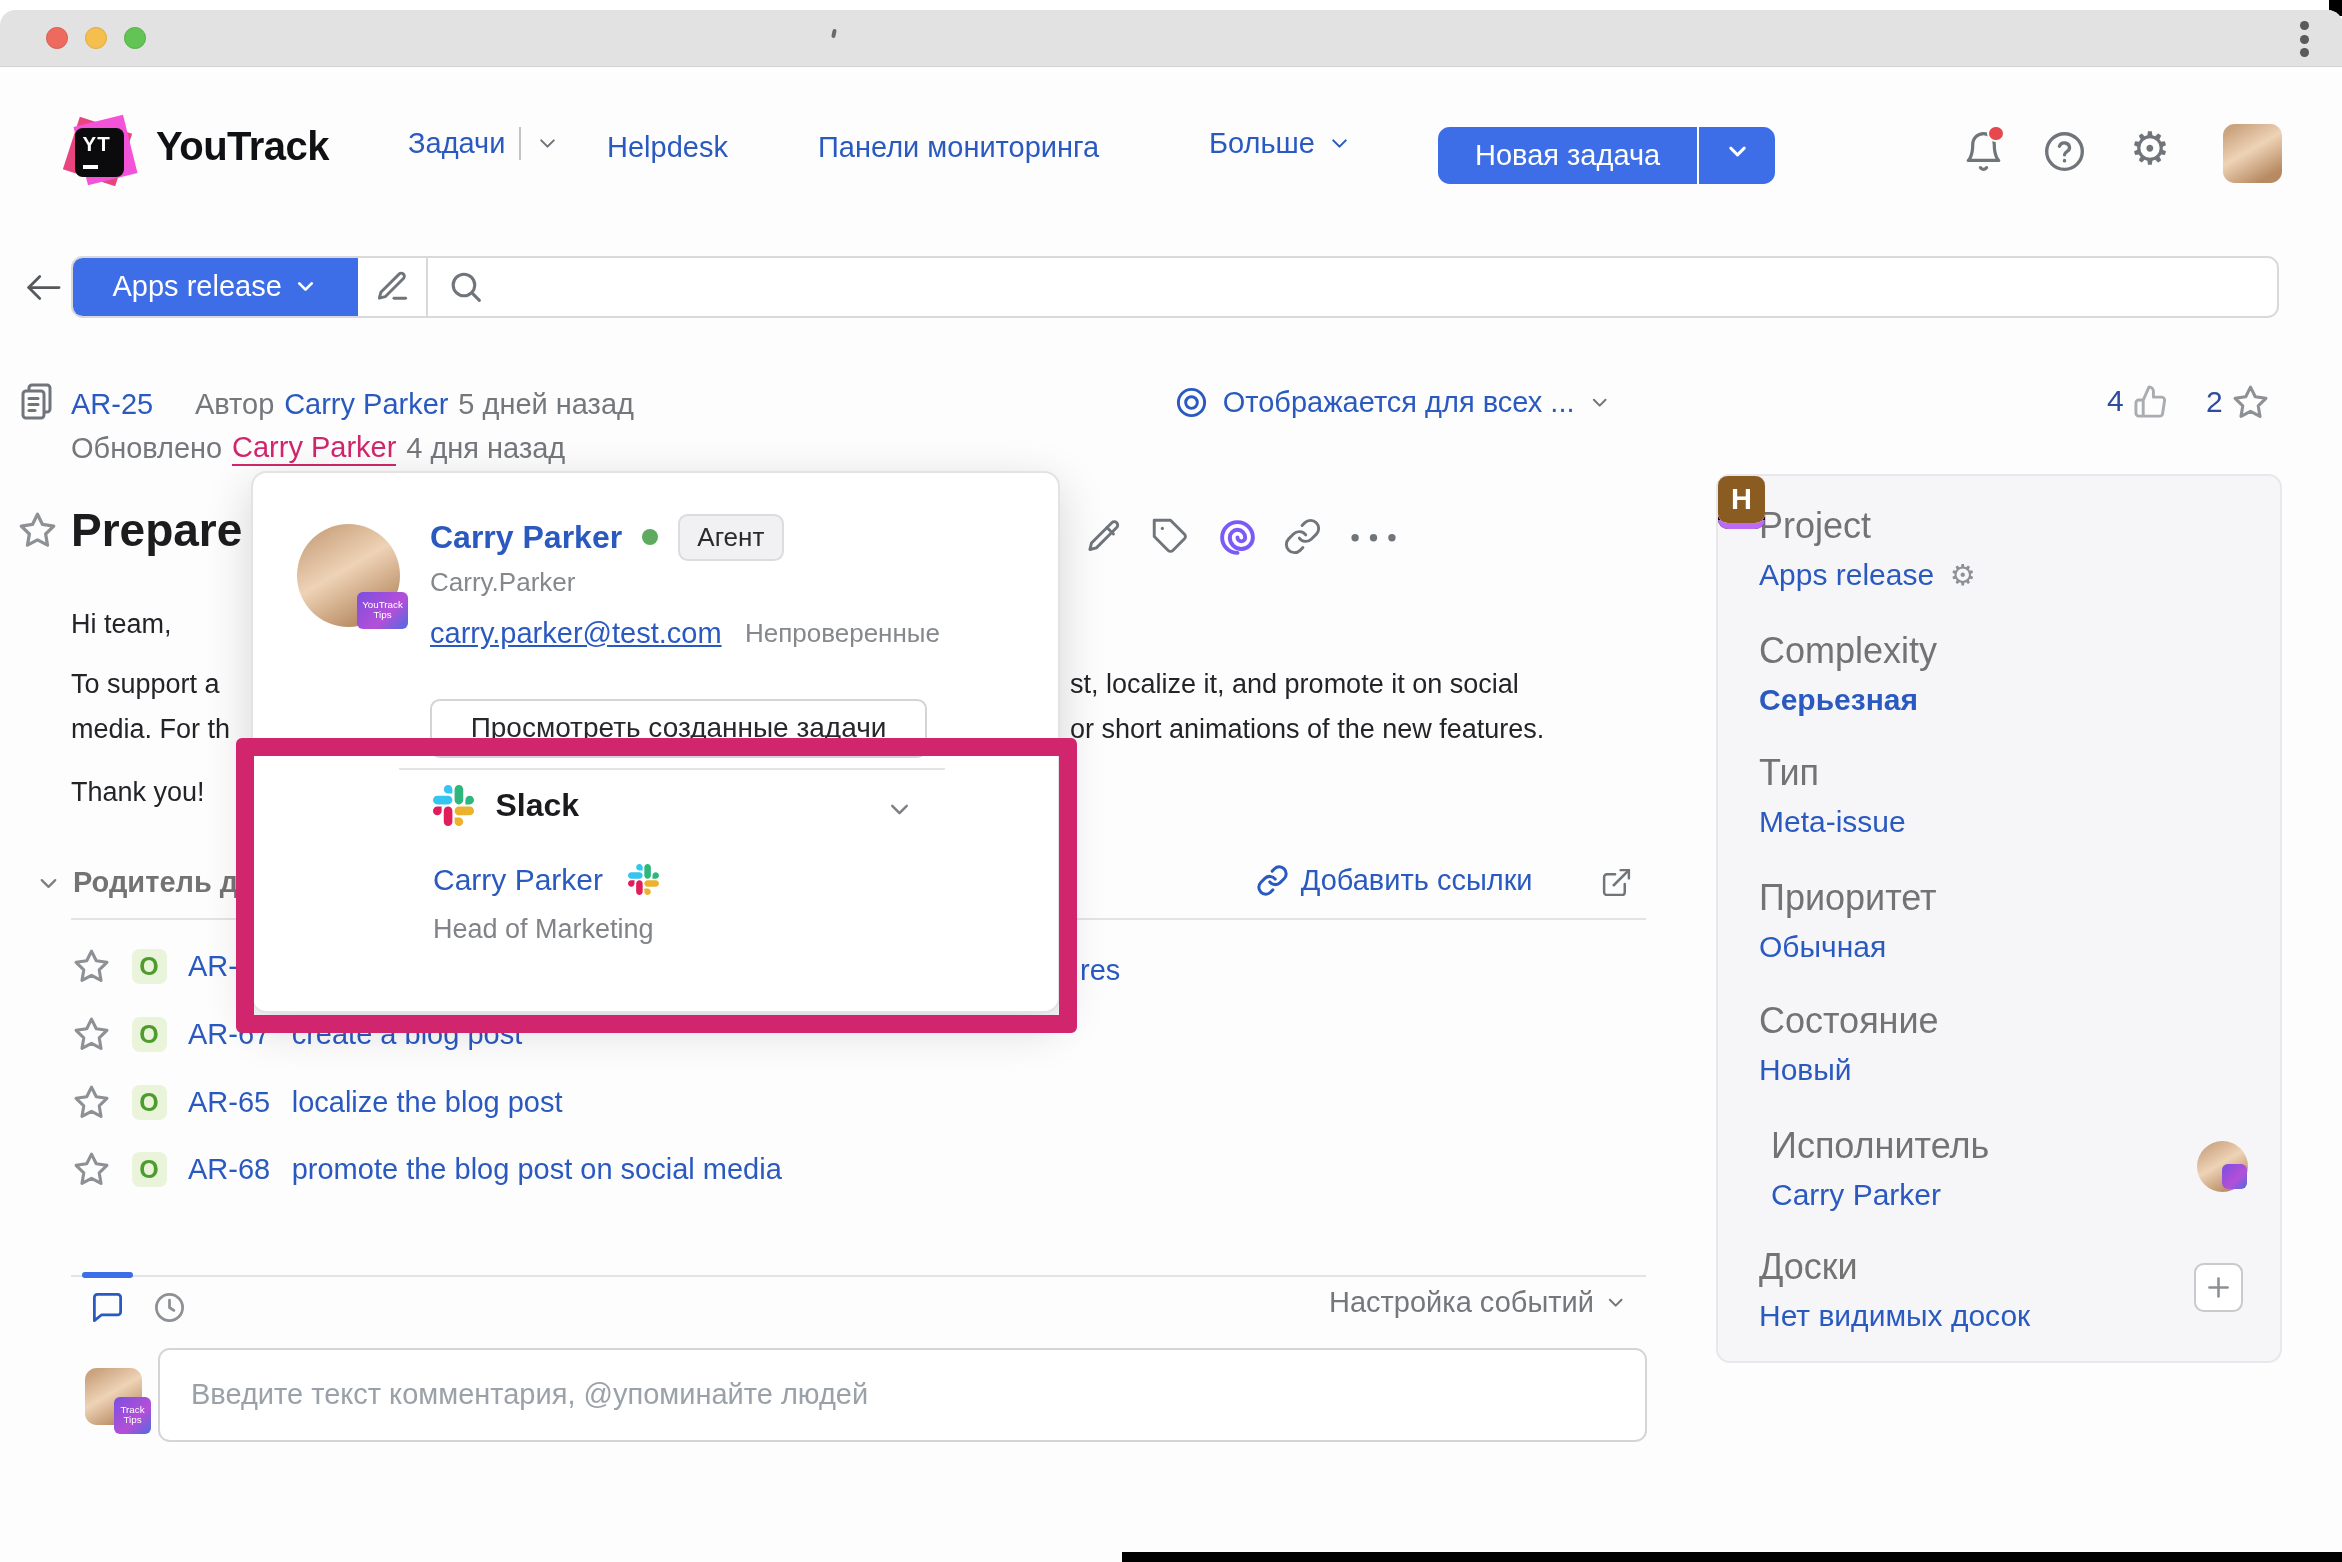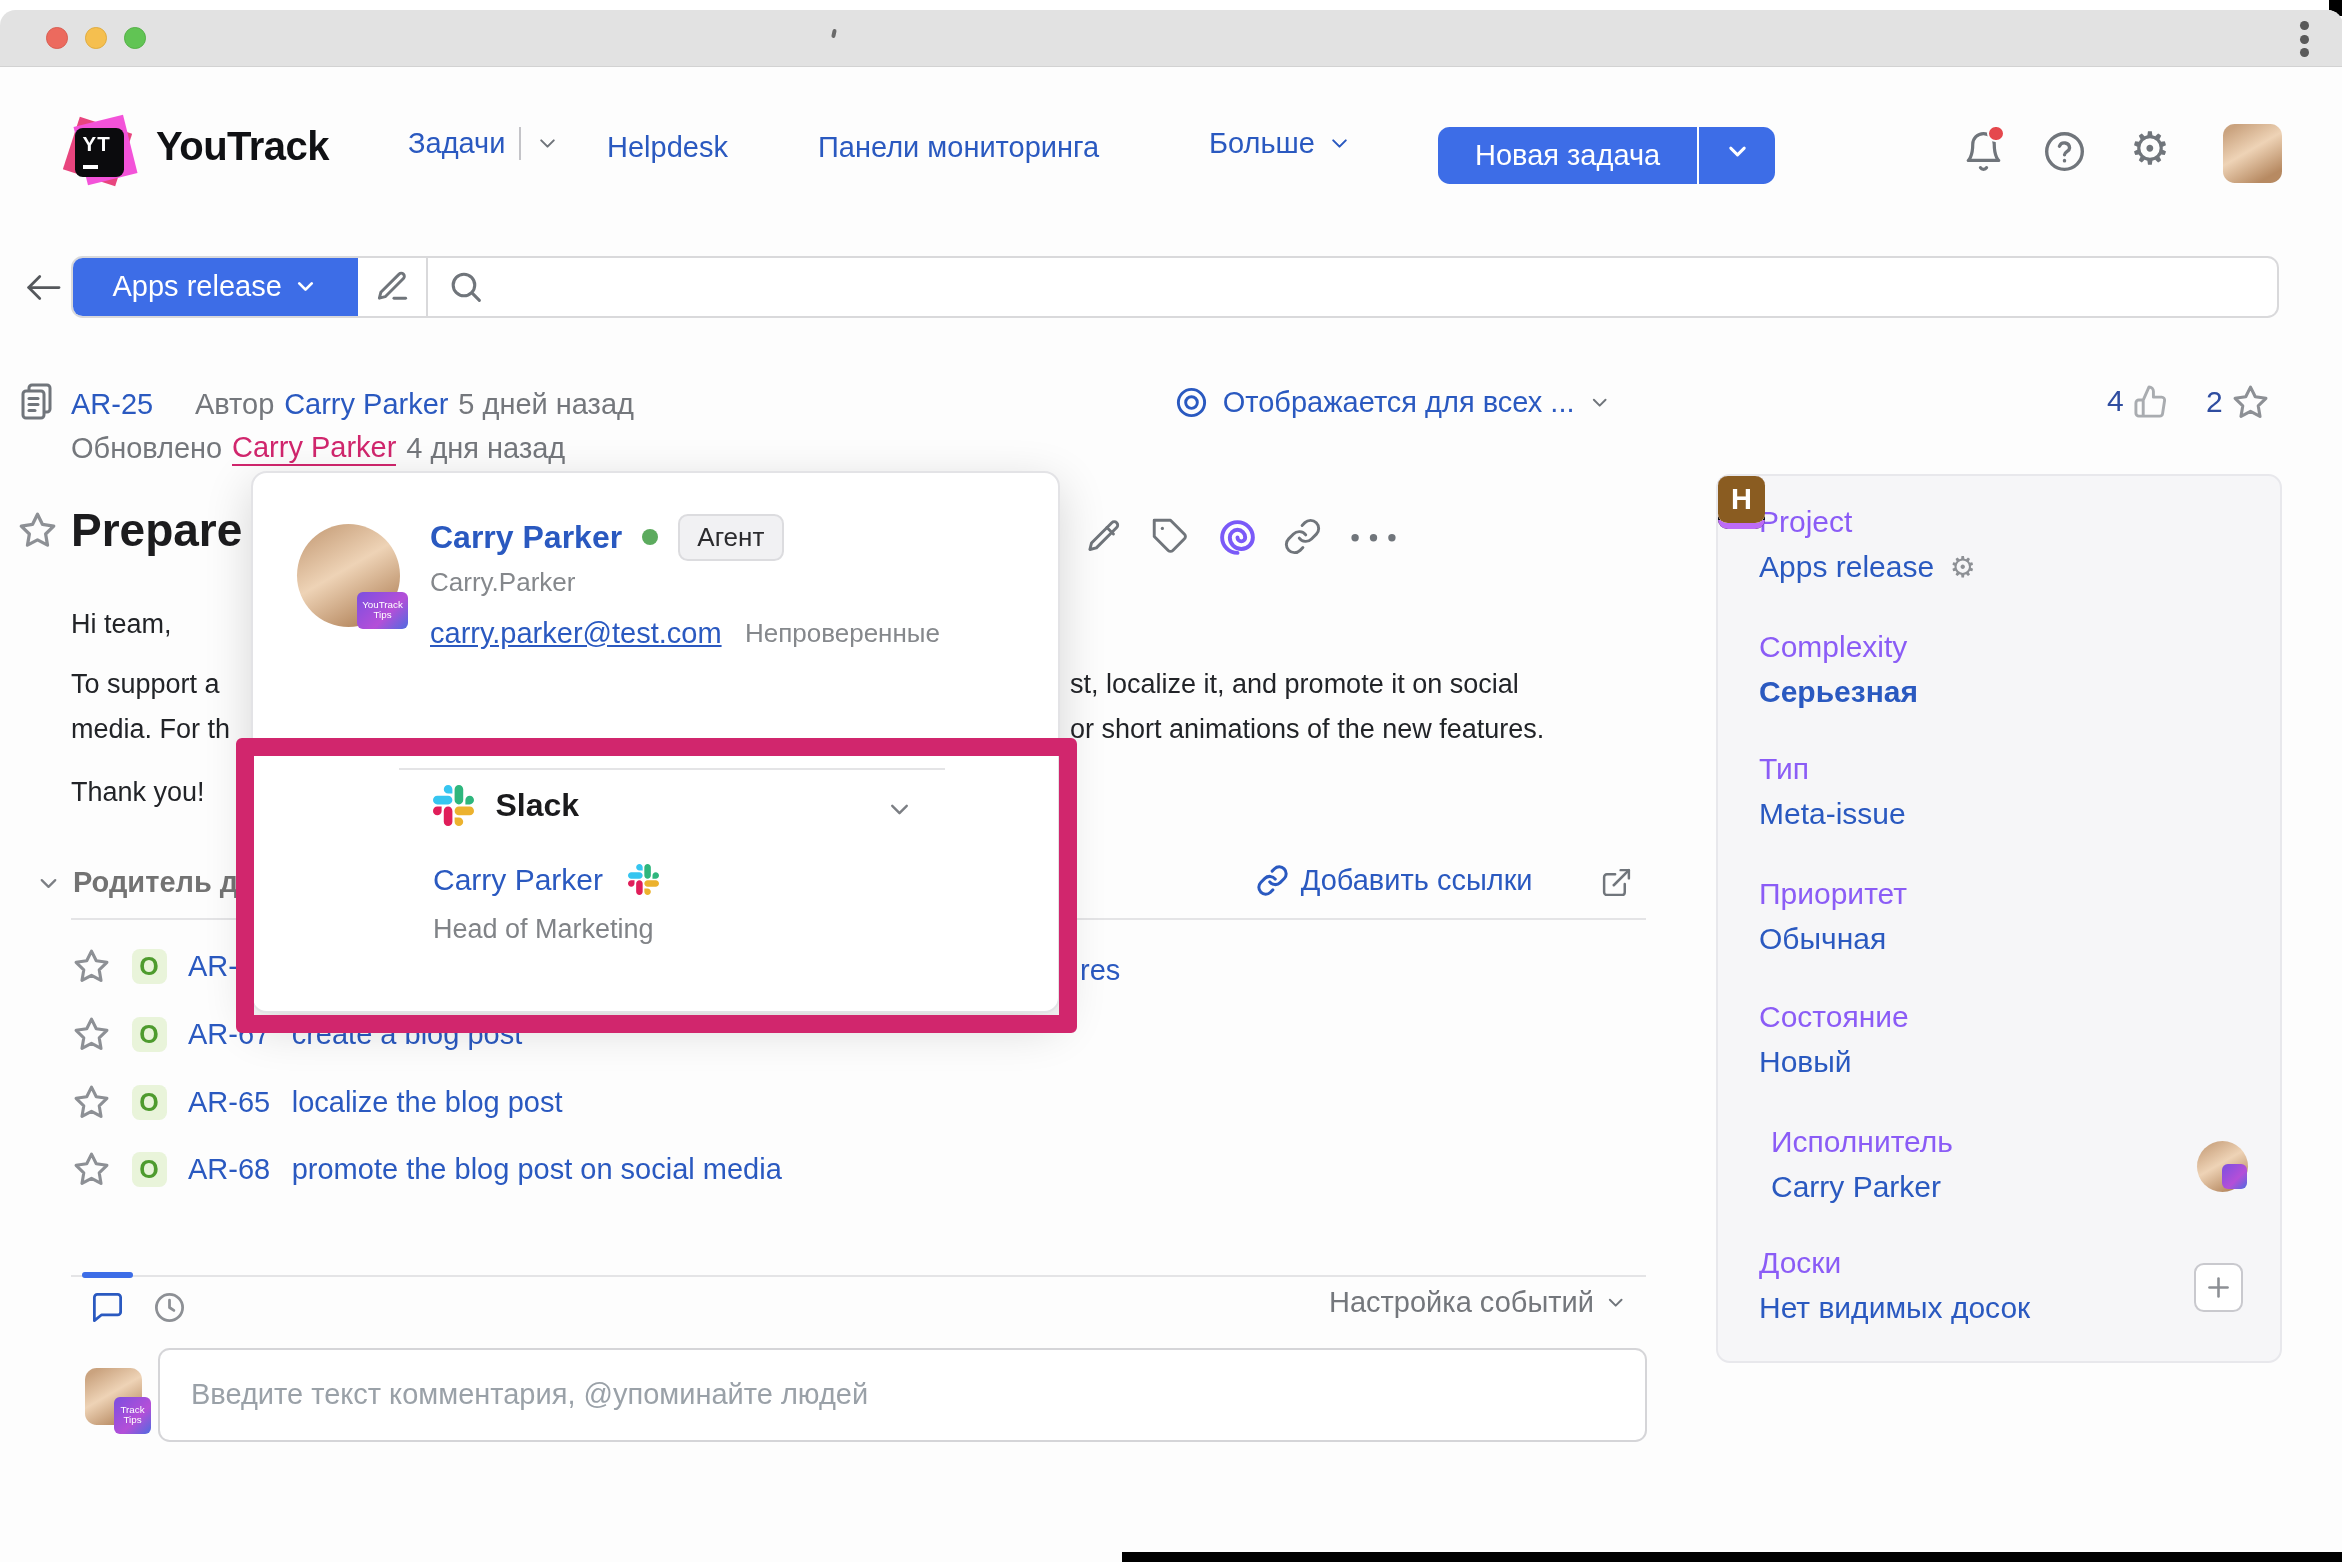--- a/index.html
+++ b/index.html
@@ -54,21 +54,21 @@
   .p-mail { font-size:29px; color:#2a59c0; text-decoration:underline; cursor:pointer; }
   .p-btn { left:177px; top:226px; width:497px; height:59px; background:#fff; border:2px solid #d4d4d8; border-radius:9.8px; font-size:28px; color:#27282b; cursor:pointer; font-family:inherit; }
   .slack-title { font-size:32px; font-weight:bold; color:#1b1b1d; }
   .slack-user { font-size:30px; color:#2a59c0; cursor:pointer; }
   .slack-pos { font-size:27px; color:#808387; }
   .mini-tag { background:linear-gradient(135deg,#7b4fe0,#b44fd8 60%,#4f6be0); color:#fff; font-size:9.8px; display:flex; align-items:center; justify-content:center; text-align:center; border-radius:5.9px; overflow:hidden; line-height:1.05; }
   
   .highlight { left:236px; top:728px; width:841px; height:295px; border:18.5px solid #d1266d; border-radius:5.9px; z-index:60; pointer-events:none; }
   
   .sidepanel { left:1716px; top:464px; width:566px; height:889px; background:#f6f6f8; border:2px solid #e8e8ec; border-radius:13.7px; }
-  .f-label { font-size:30px; color:#8b5cf6; }
+  .f-label { font-size:36px; color:#737373; }
   .f-value { font-size:30px; color:#2a59c0; cursor:pointer; white-space:nowrap; }
   .side-badge { width:47px; height:47px; border-radius:9.8px; font-size:29px; font-weight:bold; display:flex; align-items:center; justify-content:center; cursor:pointer; }
   .ar-badge { width:47px; height:53px; border-radius:9.8px; overflow:hidden; display:flex; flex-direction:column; cursor:pointer; }
   .ar-badge .ar-main { flex:1; display:flex; align-items:center; justify-content:center; font-size:21.5px; font-weight:bold; }
   .ar-strip { height:8.8px; }
   .plus-btn { width:49px; height:49px; background:#fff; border:2px solid #c9c9ce; border-radius:9.8px; display:flex; align-items:center; justify-content:center; cursor:pointer; }
   .bottom-strip { left:1122px; top:1552px; width:1221px; height:10.7px; background:#000; z-index:100; }
   .row { display:flex; align-items:center; }
 </style>
 </head>
@@ -385,20 +385,21 @@
       <div class="abs row" style="left:177px;top:41px;gap:19.5px;">
         <span class="p-name">Carry Parker</span>
         <span class="p-dot"></span>
         <span class="p-roletag">Агент</span>
       </div>
       <div class="abs p-sub" style="left:177px;top:94px;">Carry.Parker</div>
       <div class="abs row" style="left:177px;top:144px;gap:23.4px;">
         <span class="p-mail">carry.parker@test.com</span>
         <span class="p-sub">Непроверенные</span>
       </div>
+      <button class="abs p-btn">Просмотреть созданные задачи</button>
       <div class="abs hr" style="left:146px;top:295px;width:546px;height:2px;"></div>
 
       <div class="abs row" style="left:180px;top:312px;gap:21.5px;">
         <svg width="41" height="41" viewBox="0 0 122.8 122.8">
           <path fill="#e01e5a" d="M25.8 77.6c0 7.1-5.8 12.9-12.9 12.9S0 84.7 0 77.6s5.8-12.9 12.9-12.9h12.9v12.9zM32.3 77.6c0-7.1 5.8-12.9 12.9-12.9s12.9 5.8 12.9 12.9v32.3c0 7.1-5.8 12.9-12.9 12.9s-12.9-5.8-12.9-12.9V77.6z"></path>
           <path fill="#36c5f0" d="M45.2 25.8c-7.1 0-12.9-5.8-12.9-12.9S38.1 0 45.2 0s12.9 5.8 12.9 12.9v12.9H45.2zM45.2 32.3c7.1 0 12.9 5.8 12.9 12.9s-5.8 12.9-12.9 12.9H12.9C5.8 58.1 0 52.3 0 45.2s5.8-12.9 12.9-12.9h32.3z"></path>
           <path fill="#2eb67d" d="M97 45.2c0-7.1 5.8-12.9 12.9-12.9s12.9 5.8 12.9 12.9-5.8 12.9-12.9 12.9H97V45.2zM90.5 45.2c0 7.1-5.8 12.9-12.9 12.9s-12.9-5.8-12.9-12.9V12.9C64.7 5.8 70.5 0 77.6 0s12.9 5.8 12.9 12.9v32.3z"></path>
           <path fill="#ecb22e" d="M77.6 97c7.1 0 12.9 5.8 12.9 12.9s-5.8 12.9-12.9 12.9-12.9-5.8-12.9-12.9V97h12.9zM77.6 90.5c-7.1 0-12.9-5.8-12.9-12.9s5.8-12.9 12.9-12.9h32.3c7.1 0 12.9 5.8 12.9 12.9s-5.8 12.9-12.9 12.9H77.6z"></path>
         </svg>
         <span class="slack-title">Slack</span>

